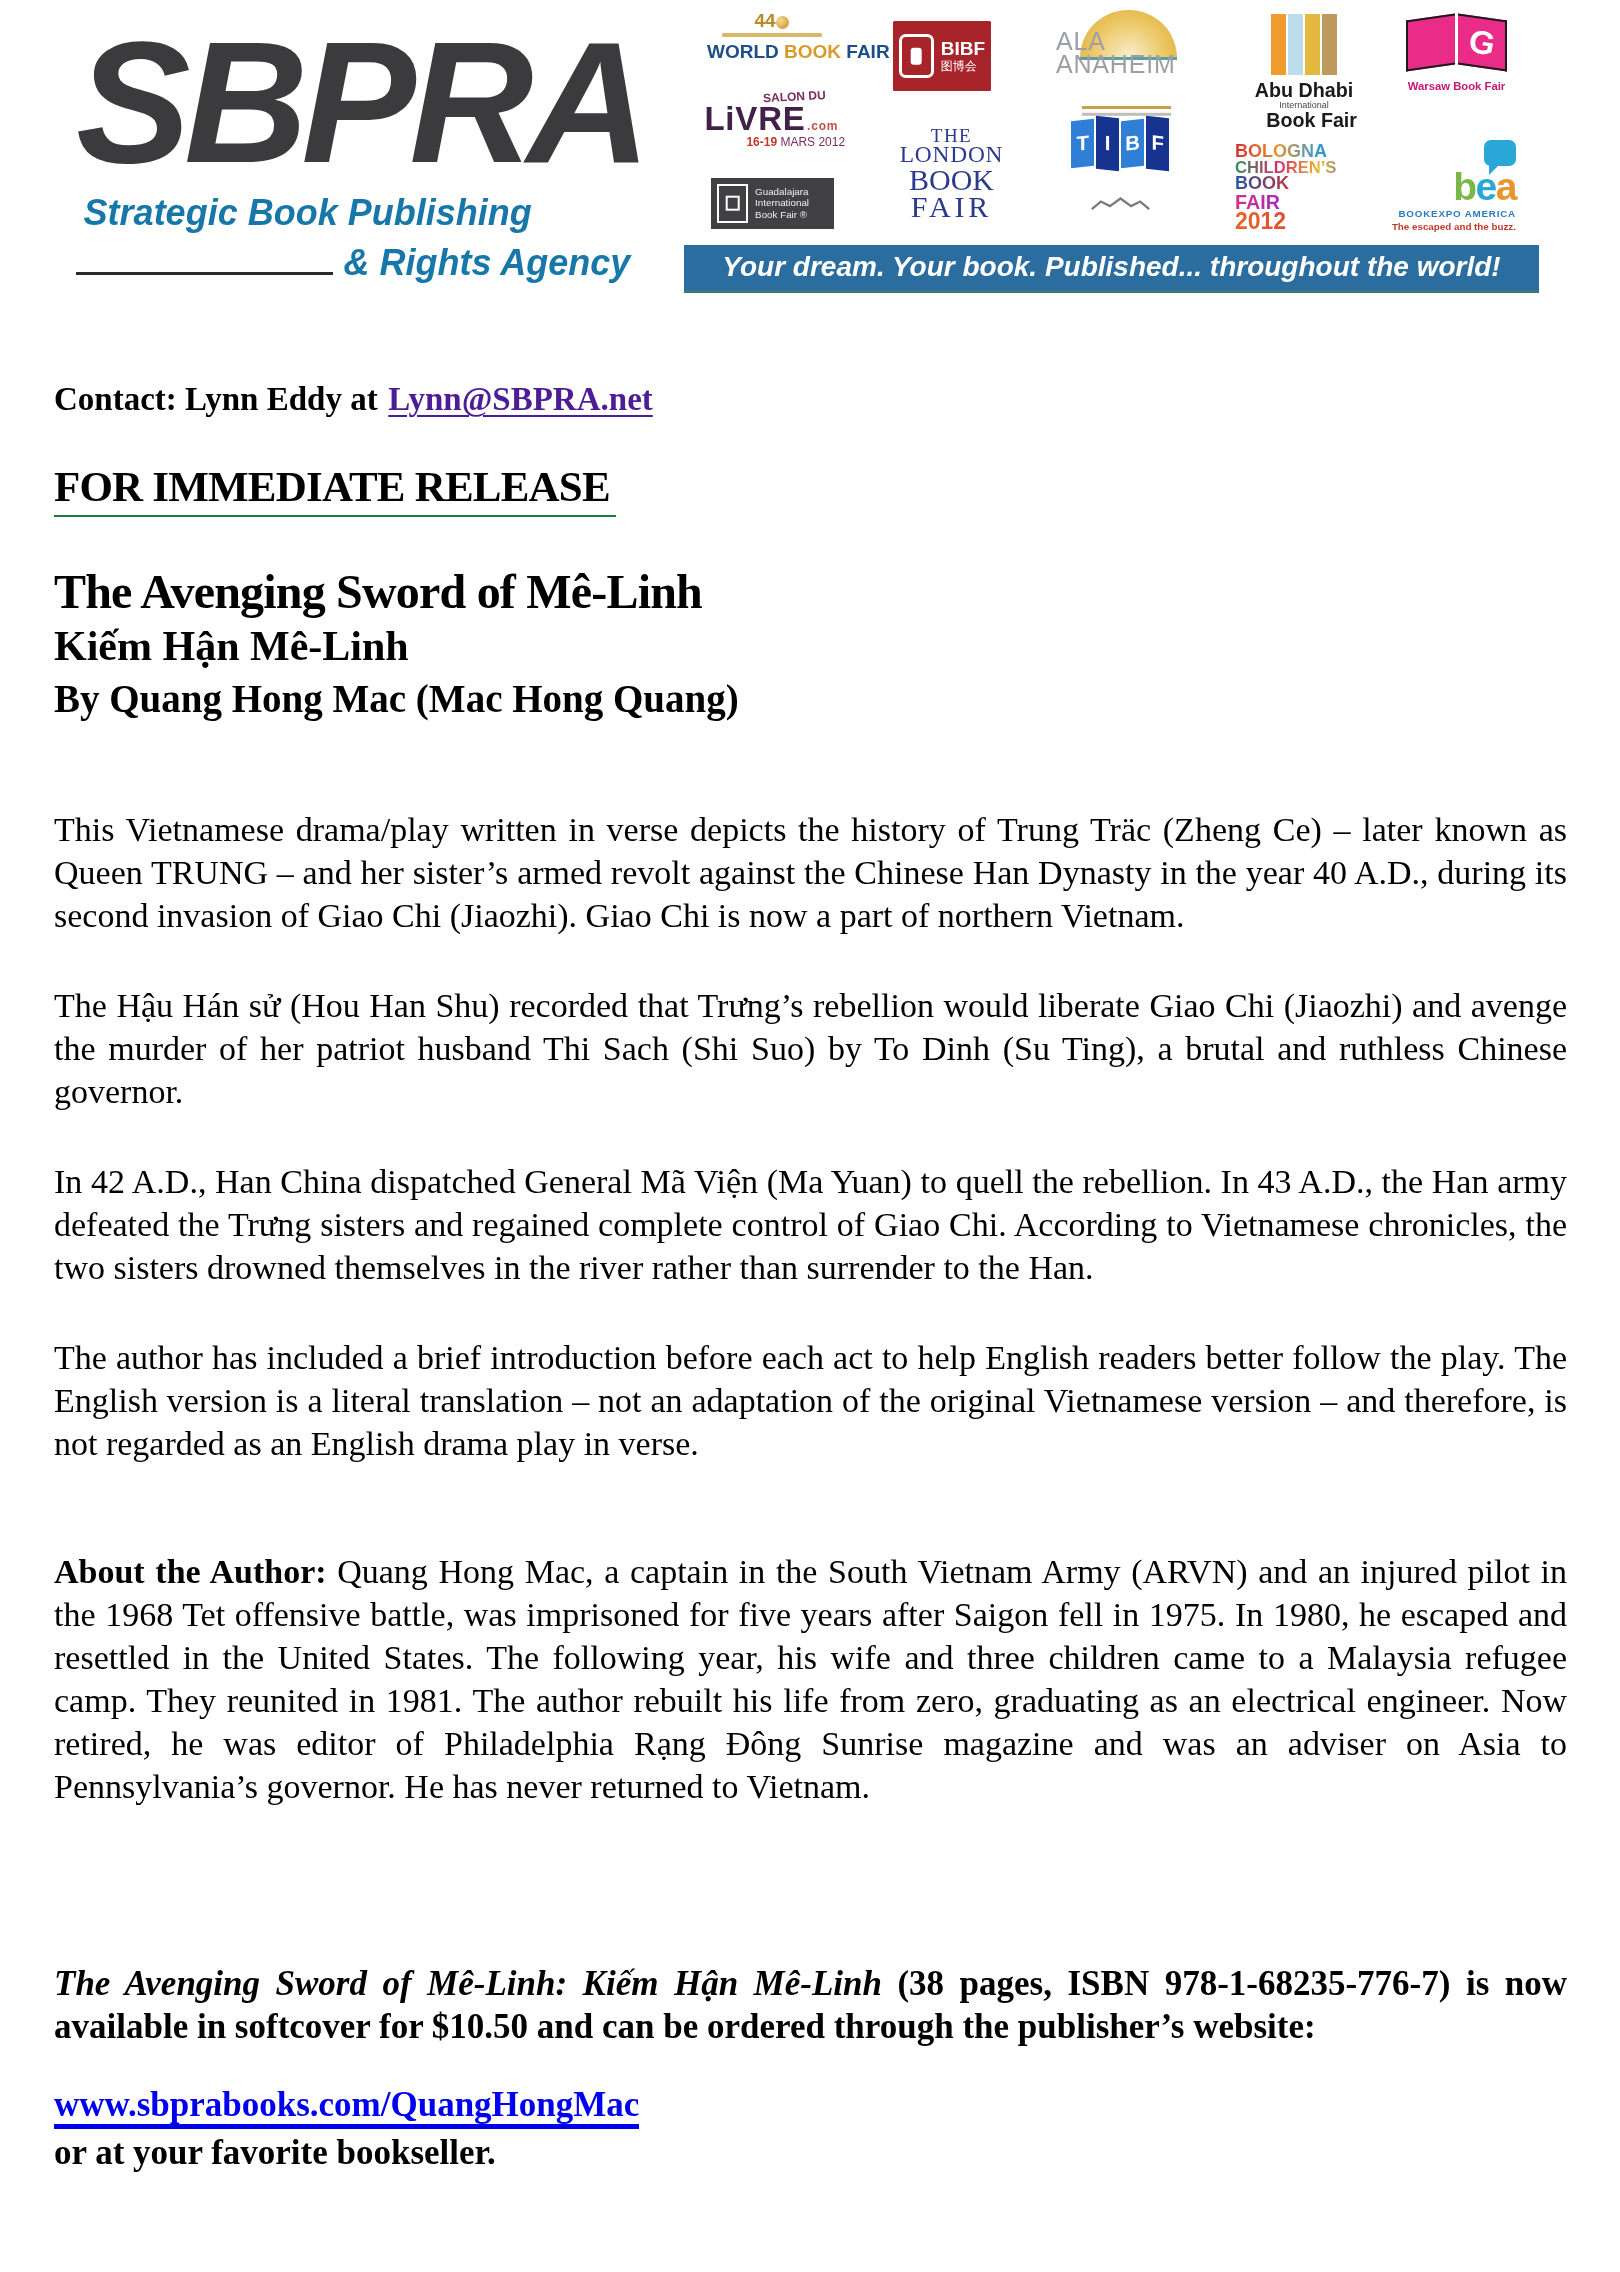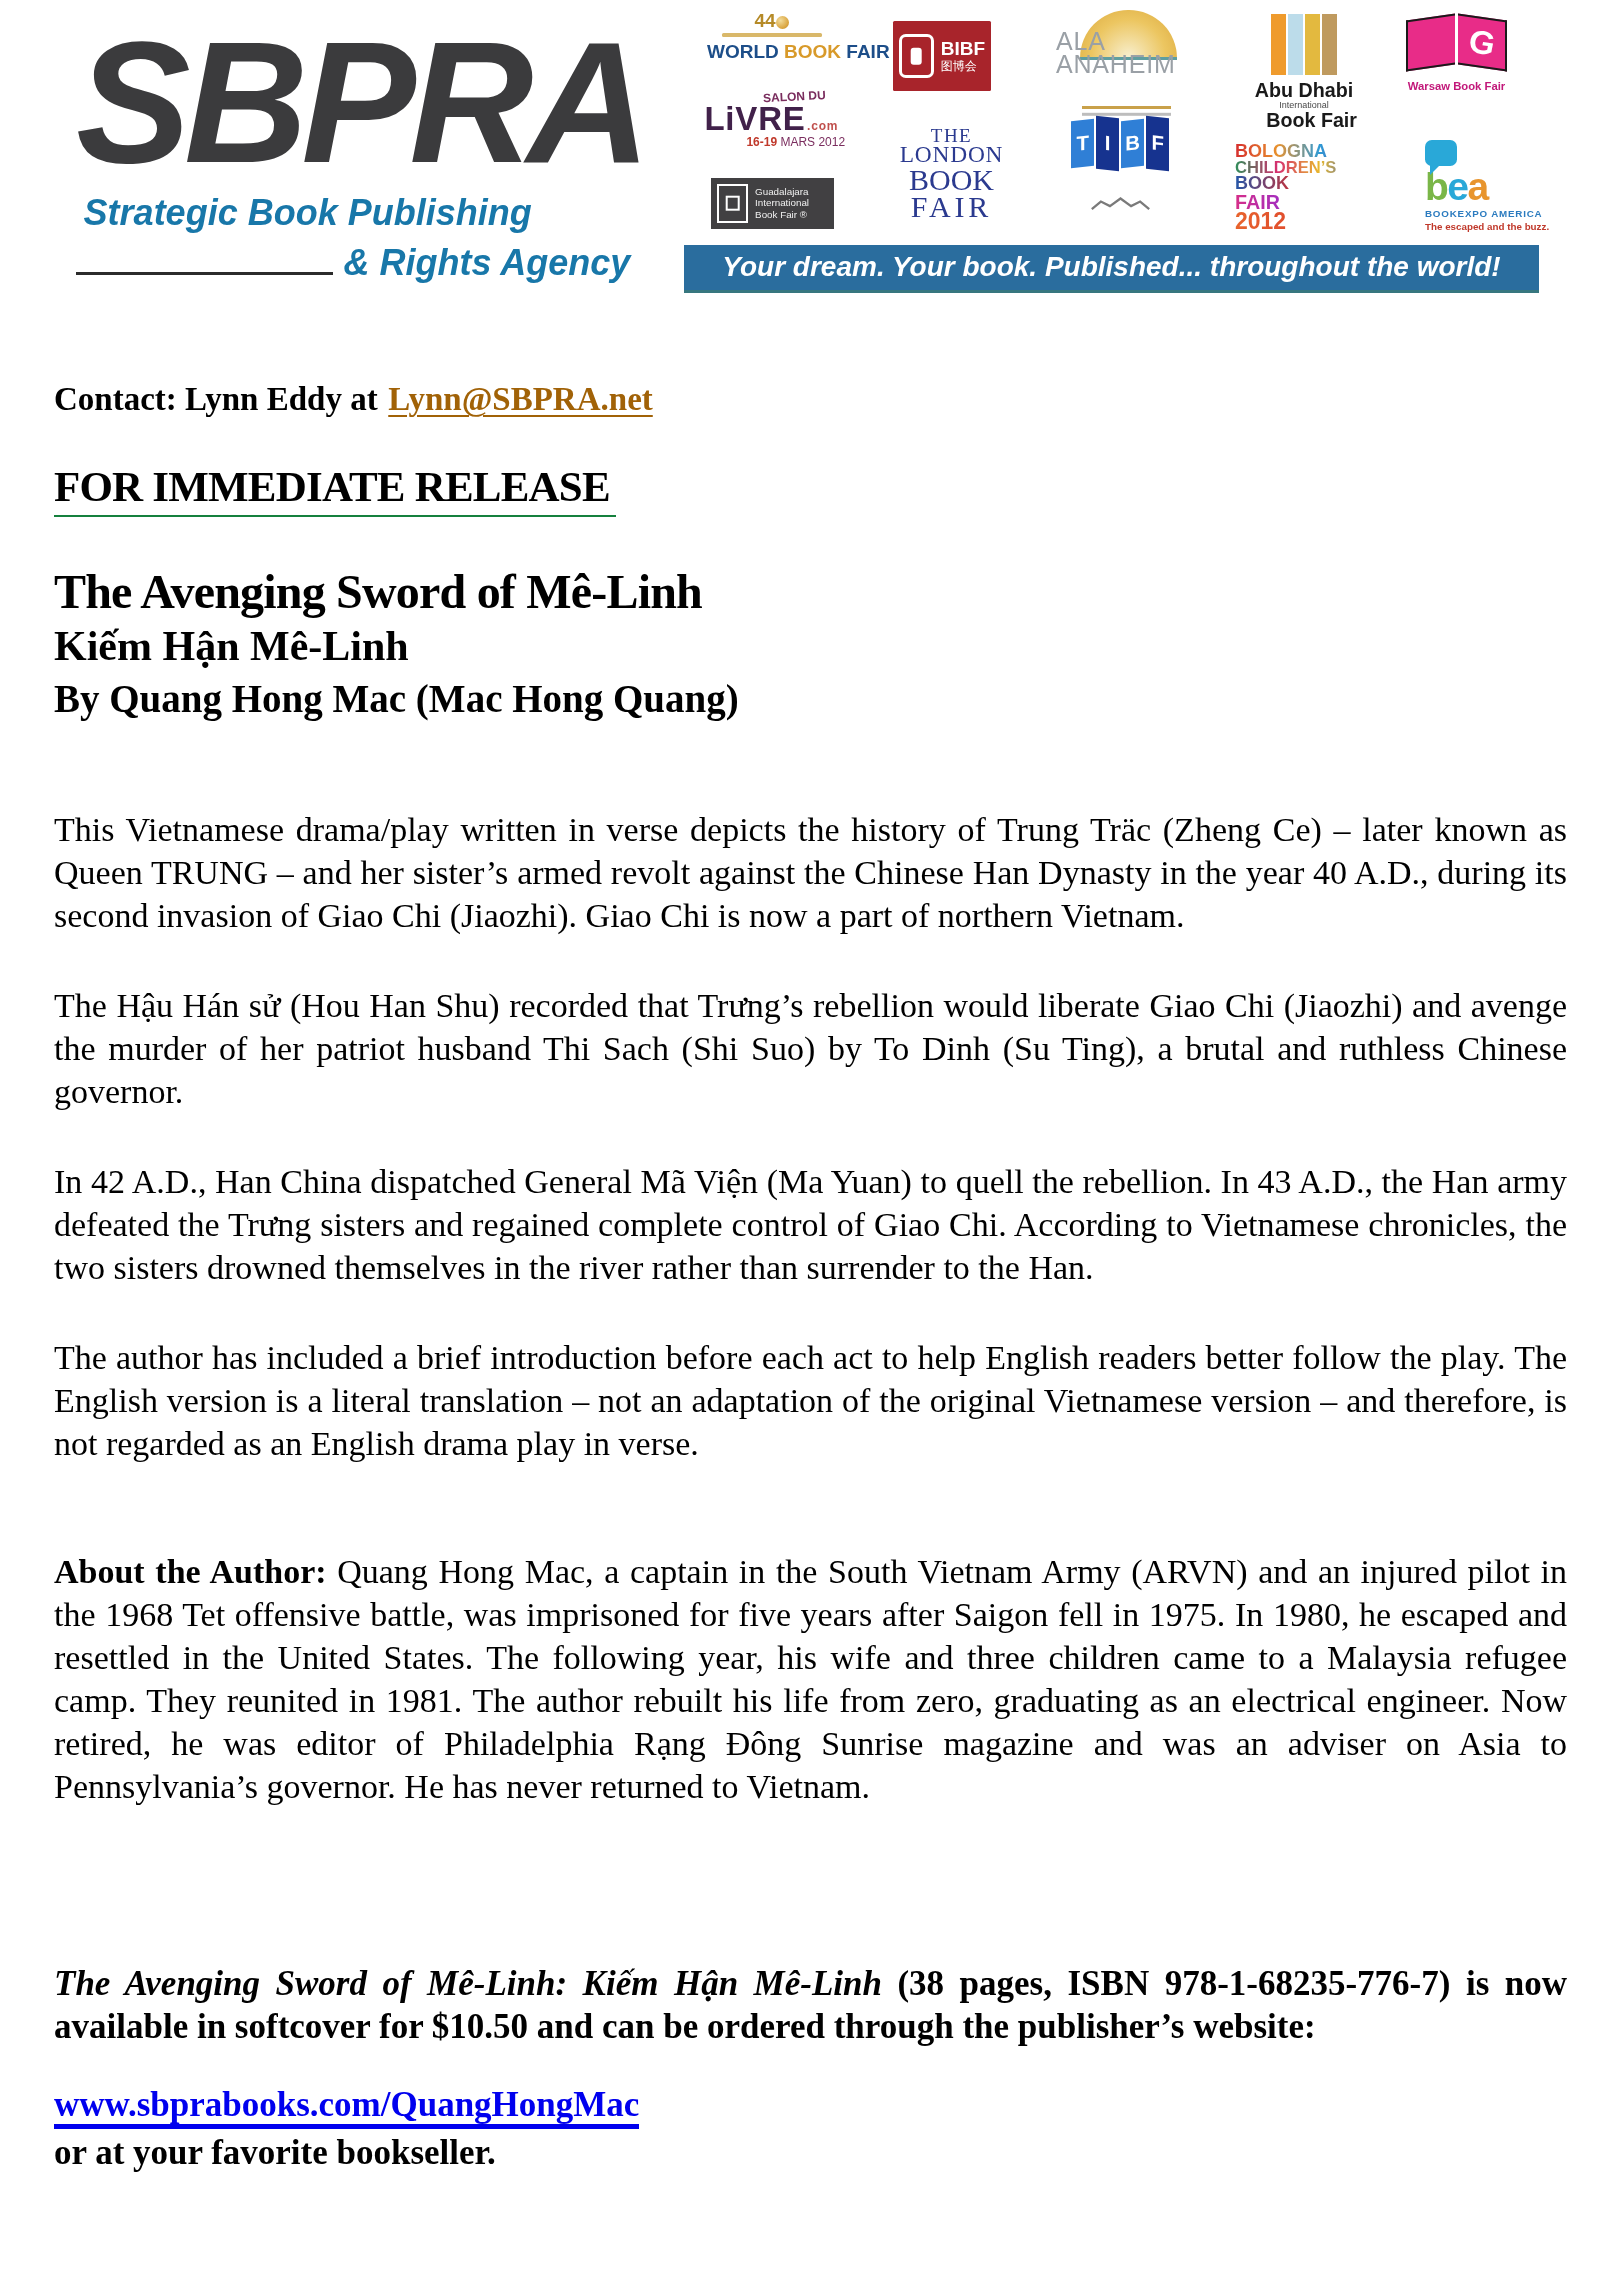--- a/index.html
+++ b/index.html
@@ -91,38 +91,38 @@
   .cape-cap{font-size:10.6px;font-weight:bold;color:#3f3f3f;letter-spacing:0.4px;margin-top:36px;}
 
   .t-bologna{left:551px;top:135px;width:127px;font-weight:bold;line-height:.95;}
   .grad{-webkit-background-clip:text;background-clip:text;color:transparent;}
   .bg1{font-size:18px;background-image:linear-gradient(90deg,#d62e2e,#e8912d,#2e9bd6,#7a2d8f);}
   .bg2{font-size:16.6px;background-image:linear-gradient(90deg,#2e8f5a,#d62e6e,#e8b92d,#2e5ad6);}
   .bg3{font-size:18px;background-image:linear-gradient(90deg,#2356a8,#d62e2e,#e8912d);}
   .bg4{font-size:19.7px;background-image:linear-gradient(90deg,#d62e88,#8f2dd6,#2d8fd6);}
   .bg5{font-size:23px;background-image:linear-gradient(90deg,#e8642d,#d62e2e);}
 
-  .t-bea{left:741px;top:132px;width:125px;text-align:left;}
+  .t-bea{left:707px;top:132px;width:125px;text-align:right;}
   .bea-bubble{display:inline-block;width:32px;height:26px;background:#29a8d8;border-radius:6.8px;position:relative;}
   .bea-bubble::after{content:"";position:absolute;left:5.3px;bottom:-9px;border:6px solid transparent;
                      border-top-color:#29a8d8;border-left-color:#29a8d8;}
   .bea-main{font-size:39px;font-weight:bold;line-height:.85;letter-spacing:-1.5px;margin-top:1.5px;}
   .bea-b{color:#7ab648;} .bea-e{color:#29a8d8;} .bea-a{color:#e8952e;}
   .bea-sub{font-size:9.8px;font-weight:bold;color:#2b7bbf;letter-spacing:0.8px;margin-top:4.5px;}
   .bea-tag{font-size:9.8px;font-weight:bold;color:#c0392b;margin-top:2.3px;}
 
   .banner{position:absolute;left:0;top:237px;width:855px;height:45px;background:#2a6d9e;
           border-bottom:3.8px solid #37777f;display:flex;align-items:center;justify-content:center;}
   .banner span{color:#fff;font-style:italic;font-weight:bold;font-size:28px;
                font-family:"Liberation Sans",sans-serif;white-space:nowrap;}
 
   
   .main{position:absolute;left:54px;top:325px;width:1513px;display:flow-root;}
   .contact{margin:56px 0 0;font-size:33px;font-weight:bold;}
-  .contact a{color:#a16207;text-decoration:underline;text-decoration-thickness:2.3px;
+  .contact a{color:#4c1d95;text-decoration:underline;text-decoration-thickness:2.3px;
              text-underline-offset:4.5px;margin-left:10.6px;margin-top:48px;}
   .release-wrap{margin-top:44px;}
   .release{display:inline-block;font-size:43px;font-weight:bold;letter-spacing:-0.8px;
            border-bottom:2px solid #15803d;padding:0 6px 3.8px 0;}
   .title-block{margin-top:47px;}
   .title-en{font-size:48px;font-weight:bold;line-height:1.16;letter-spacing:-0.8px;}
   .title-vi{font-size:42px;font-weight:bold;line-height:1.3;}
   .byline{font-size:39px;font-weight:bold;line-height:1.3;}
   .body-p{margin:47px 0 0;font-size:34px;line-height:43px;text-align:justify;}
   .first-p{margin-top:83px;}

